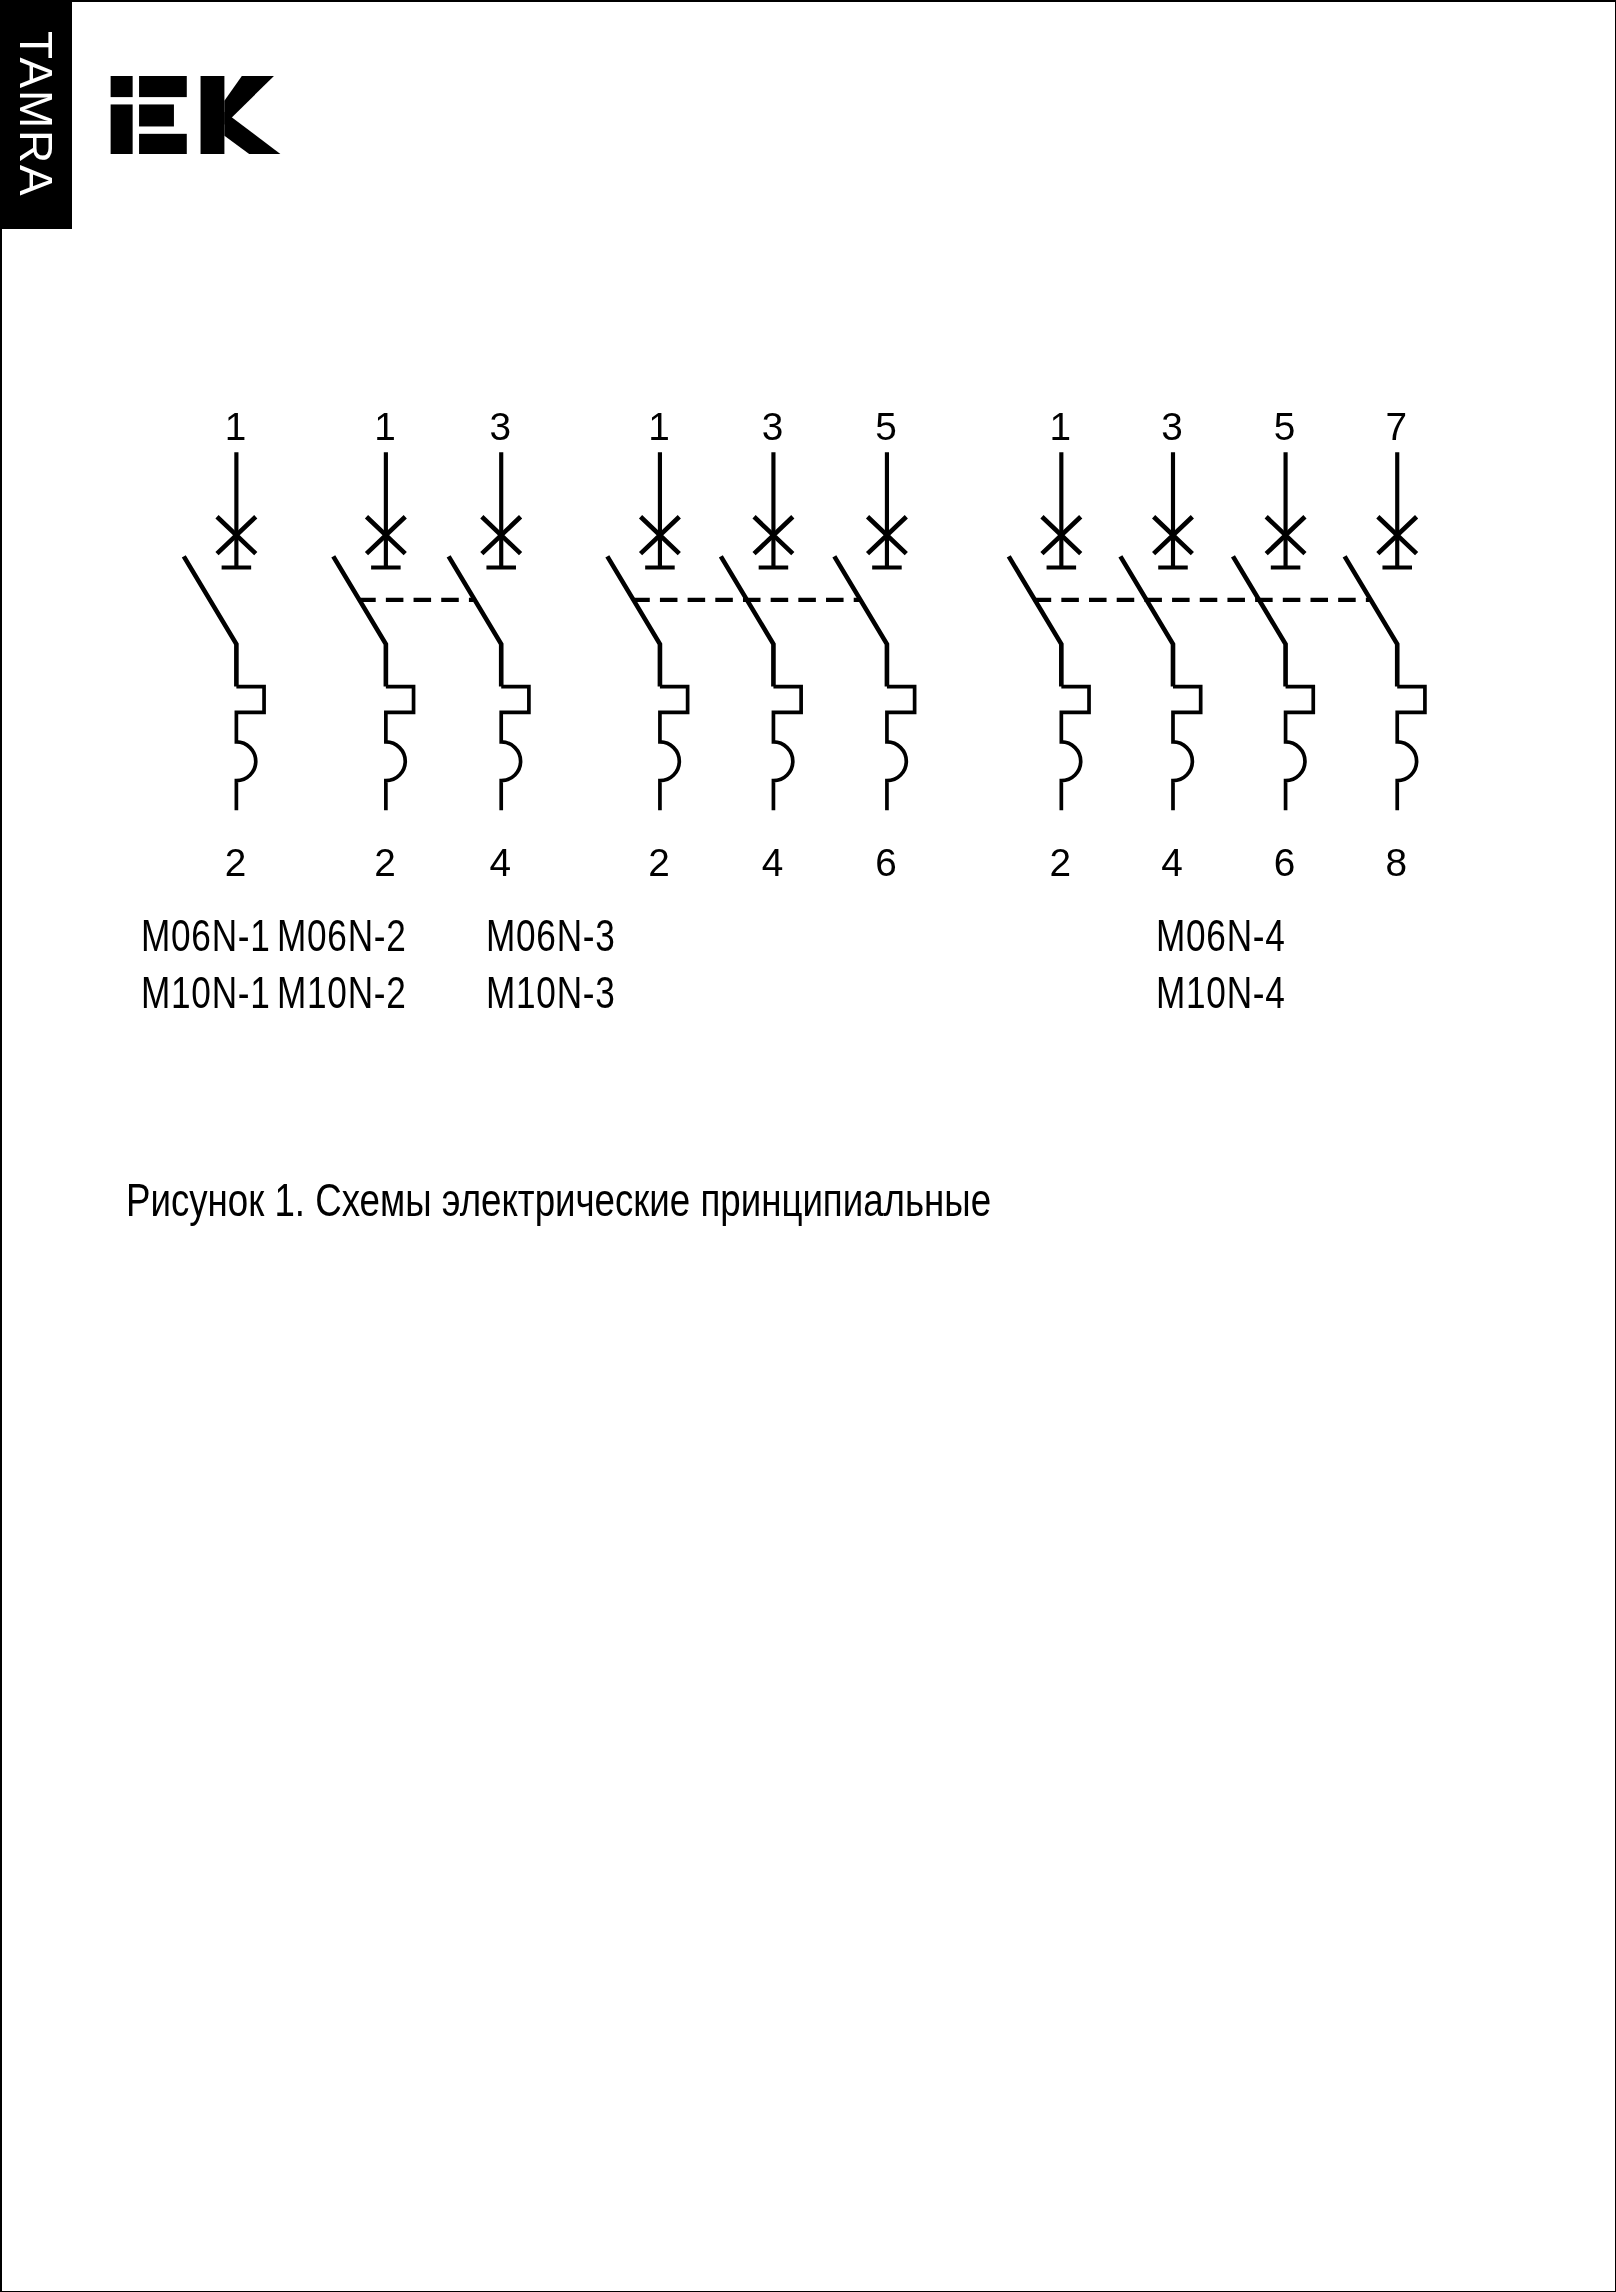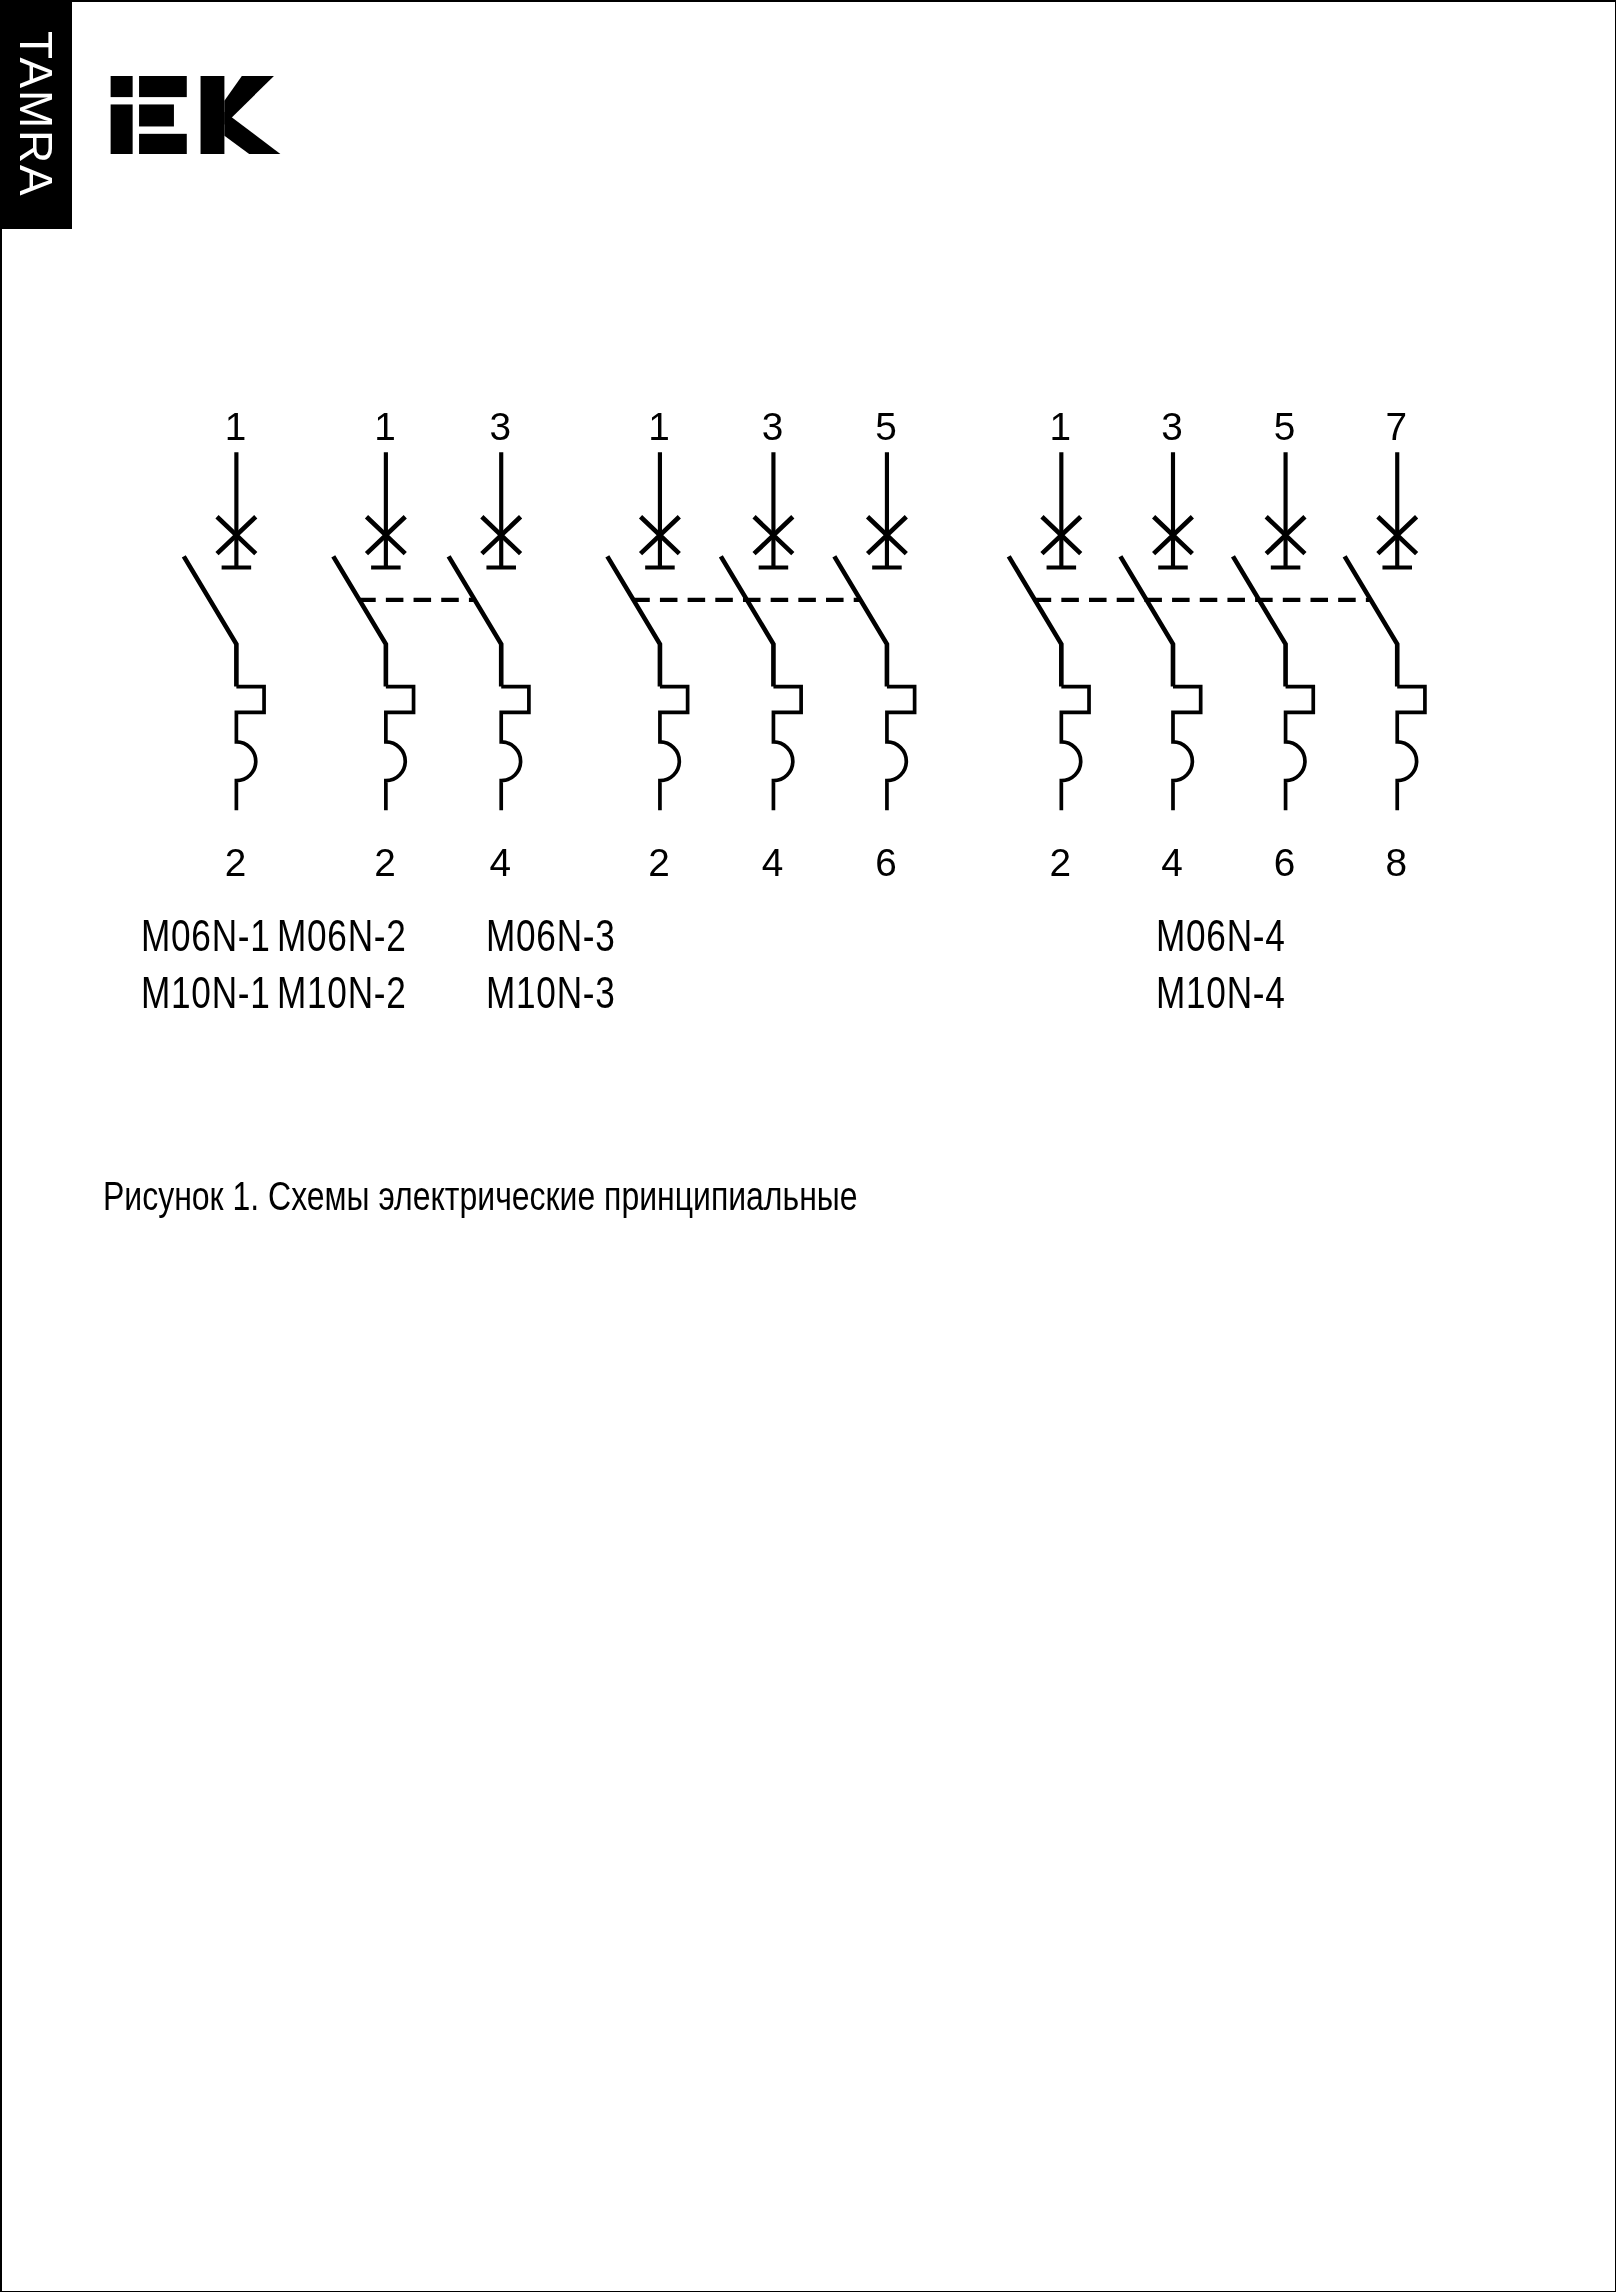--- a/index.html
+++ b/index.html
@@ -61,23 +61,23 @@
     position: absolute;
     font-size: 44px;
     line-height: 1;
     white-space: nowrap;
     transform: scaleX(0.80);
     transform-origin: left top;
     letter-spacing: 0.9px;
   }
   .caption {
     position: absolute;
-    left: 103px;
+    left: 126px;
     top: 1176px;
-    font-size: 41px;
+    font-size: 47px;
     line-height: 1;
   }
   .cond {
     display: inline-block;
     white-space: nowrap;
     transform: scaleX(0.78);
     transform-origin: left top;
   }
 </style>
 </head>

